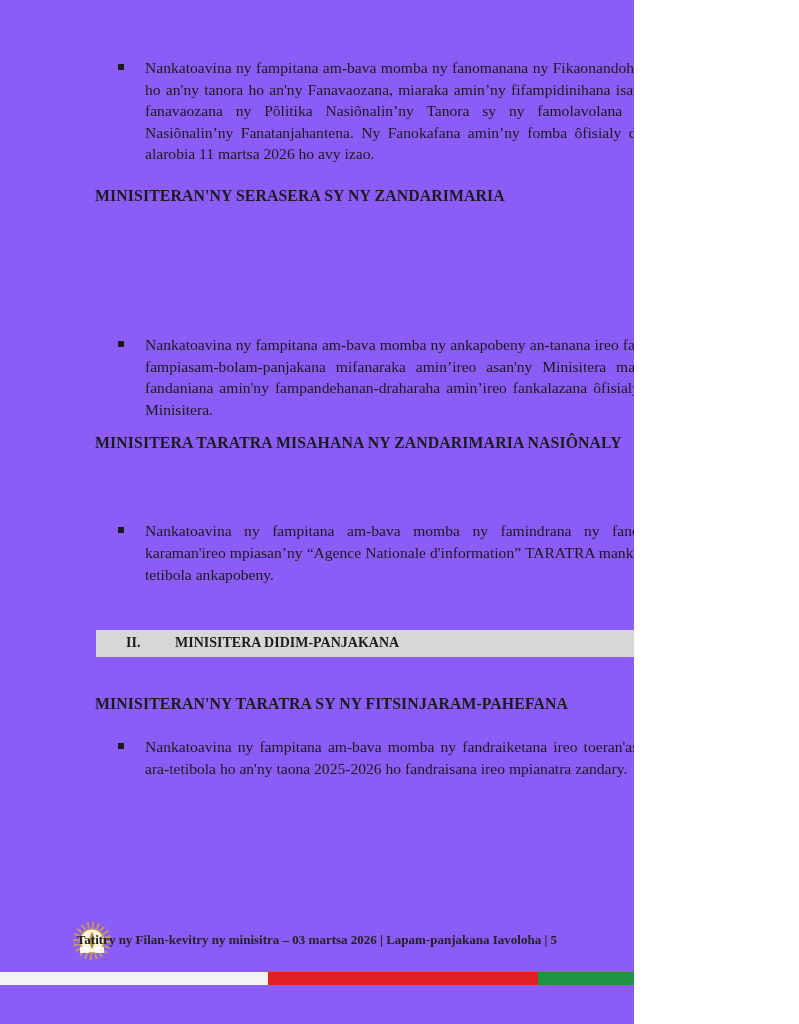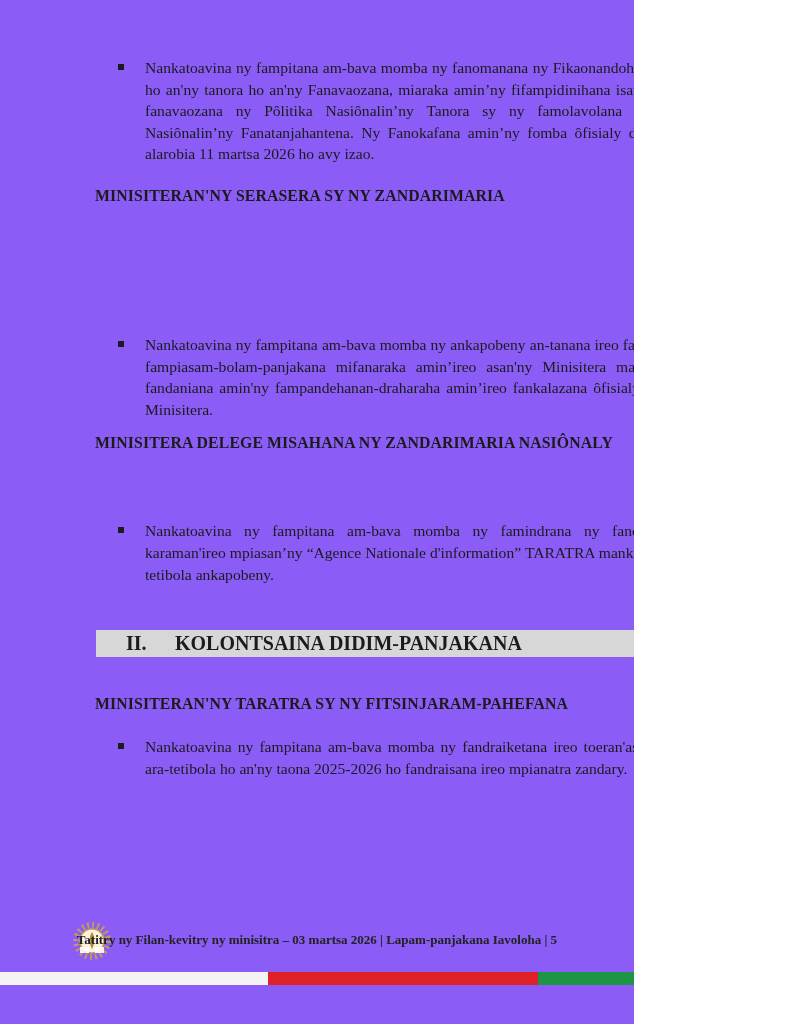--- a/index.html
+++ b/index.html
@@ -16,21 +16,21 @@
   .h1{top:186px}
   .b2{top:226px}
   .b3{top:326px}
   .h2{top:433px}
   .b4{top:477px}
   .h3{top:694px}
   .b5{top:718px}
   .banner{
     position:absolute;left:96px;top:630px;width:592px;
     display:flex;align-items:baseline;
-    font-weight:bold;font-size:20px;line-height:20px;
+    font-weight:bold;font-size:14px;line-height:20px;
     padding:3px 0 4px 0;background:#d7d7d7;
   }
   .banner-num{padding-left:30px;width:79px;box-sizing:border-box;}
   .footer-text{
     position:absolute;top:932px;right:77px;
     font-weight:bold;font-size:13px;white-space:nowrap;color:#222;
   }
   .logo{position:absolute;left:72px;top:920px;width:40px;height:44px;}
   .flagbar{position:absolute;left:0;top:972px;width:799px;height:13px;display:flex;}
   .flag-seg{height:13px;}
@@ -53,30 +53,30 @@
   <div class="block bullet b2">
     <span class="sq"></span>
     <span>Nankatoavina ny fampitana am-bava momba ny ankapobeny an-tanana ireo fandaharanasa fampiasam-bolam-panjakana mifanaraka amin’ireo asan'ny Minisitera maika sy ireo fandaniana amin'ny fampandehanan-draharaha amin’ireo fankalazana ôfisialy sahanin'ny Minisitera.</span>
   </div>
 
   <div class="block bullet b3">
     <span class="sq"></span>
     <span>Nankatoavina ny fampitana am-bava momba ny famindrana ny fandoavana ny karaman'ireo mpiasan’ny “Agence Nationale d'information” TARATRA mankany amin’ny tetibola ankapobeny.</span>
   </div>
 
-  <div class="block heading h2">MINISITERA DELEGE MISAHANA NY ZANDARIMARIA NASIÔNALY</div>
+  <div class="block heading h2">MINISITERA TARATRA MISAHANA NY ZANDARIMARIA NASIÔNALY</div>
 
   <div class="block bullet b4">
     <span class="sq"></span>
     <span>Nankatoavina ny fampitana am-bava momba ny fandraiketana ireo toeran'asa voafaritra ara-tetibola ho an'ny taona 2025-2026 ho fandraisana ireo mpianatra zandary.</span>
   </div>
 
   <div class="banner" style="background: rgb(215, 215, 215);">
     <span class="banner-num">II.</span>
-    <span>KOLONTSAINA DIDIM-PANJAKANA</span>
+    <span>MINISITERA DIDIM-PANJAKANA</span>
   </div>
 
   <div class="block heading h3">MINISITERAN'NY TARATRA SY NY FITSINJARAM-PAHEFANA</div>
 
   <div class="block bullet b5">
     
     <span>Nolaniana ny didim-panjakana manova sy mameno ny andininy sasantsasany amin'ny didim-panjakana laharana 2009-890 tamin'ny 02 jolay 2009 novaina sy nofenoin'ny didim-panjakana laharana faha 2025-1246 tamin'ny 19 nôvambra 2025, mamaritra ny fandaminana, ny fampandehanana sy ireo andraikitry ny Fokontany.</span>
   </div>
 
   <div class="logo">

